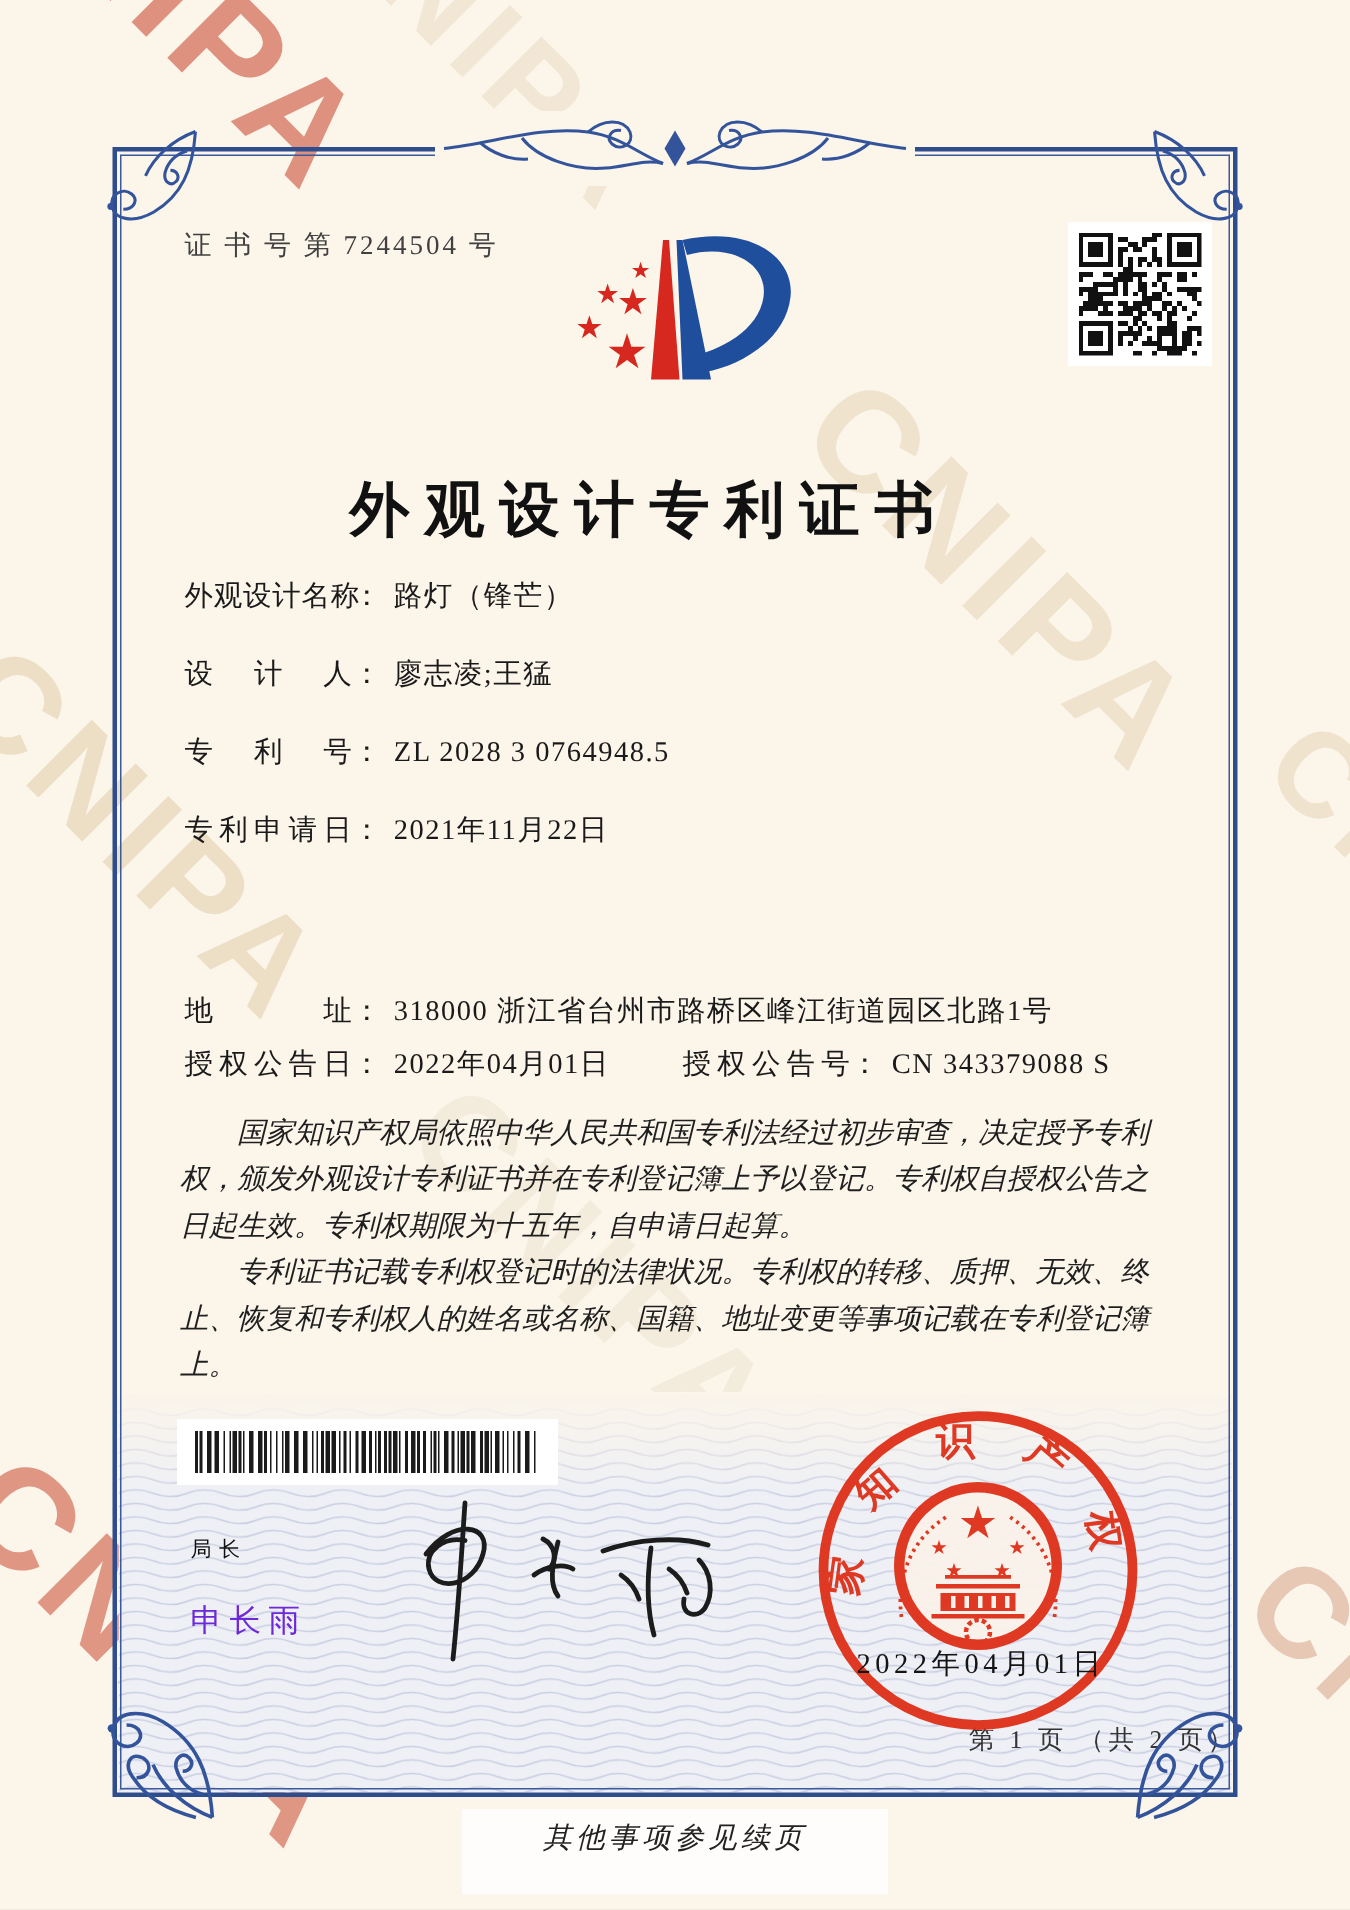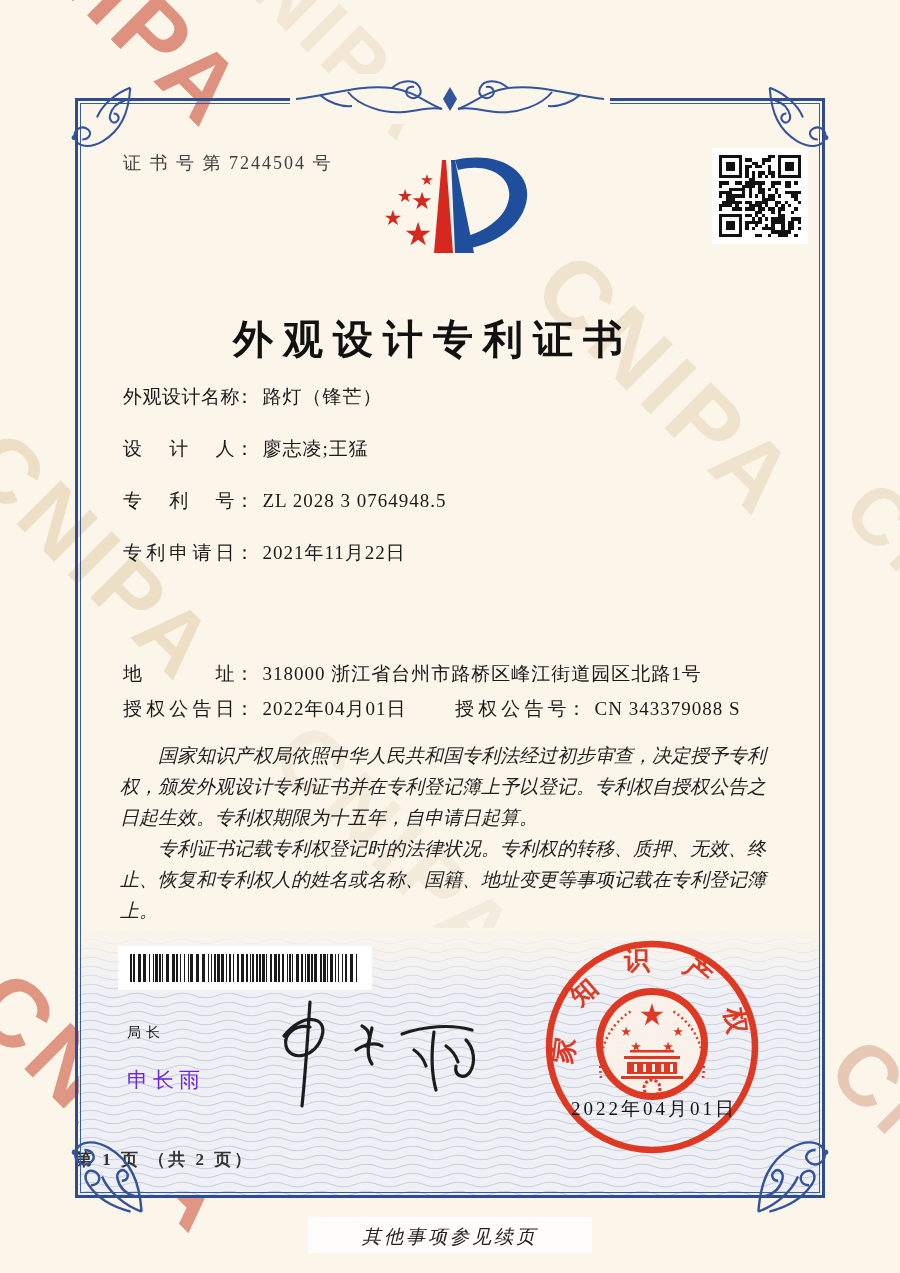--- a/index.html
+++ b/index.html
@@ -43,25 +43,25 @@
   .f-value { letter-spacing:1px; }
   .field-right { position:absolute; left:332px; top:0; }
   #body-text { left:120px; top:740px; width:662px; font-size:19px; line-height:31px; font-style:italic; color:#1f1f1f; }
   #body-text p { text-indent:2em; margin:0; }
   #barcode-strip { left:118px; top:946px; width:254px; height:44px; background:#ffffff; padding:8px 12px; z-index:2; }
   #director-label { left:127px; top:1024px; font-size:14px; letter-spacing:5px; color:#111; }
   #director-name  { left:127px; top:1066px; font-size:21px; letter-spacing:5px; color:#6d28d9; }
   #signature { left:256px; top:996px; z-index:2; }
   #seal { left:537px; top:932px; z-index:5; }
   #seal-date { left:542px; top:1096px; width:224px; text-align:center; font-size:19px; letter-spacing:3px; color:#141414; z-index:6; }
-  #page-info { left:75px; top:1148px; width:750px; text-align:left; font-size:17px; letter-spacing:3px; color:#333; z-index:2;font-weight:bold; }
+  #page-info { left:75px; top:1148px; width:750px; text-align:right; font-size:17px; letter-spacing:3px; color:#333; z-index:2; }
   #cont-band {
-    left:308px; top:1206px; width:284px; height:36px; background:#fefdfb;
+    left:308px; top:1206px; width:284px; height:57px; background:#fefdfb;
     text-align:center; line-height:40px; font-size:19px; font-style:italic;
-    letter-spacing:3px; color:#222; z-index:2;margin-top:11px;
+    letter-spacing:3px; color:#222; z-index:2;
   }
 </style>
 </head>
 <body>
 
 <div id="cert">
 
   <div class="wm" style="left:-50px; top:-60px; font-size:96px; color:#d4705a; opacity:.75;">CNIPA</div>
   <div class="wm" style="left:814px; top:-45px; font-size:90px; color:#d4705a; opacity:.65;">CNIPA</div>
   <div class="wm" style="left:180px; top:-20px; font-size:82px; color:#f1e6d2; opacity:.9;">CNIPA</div>

